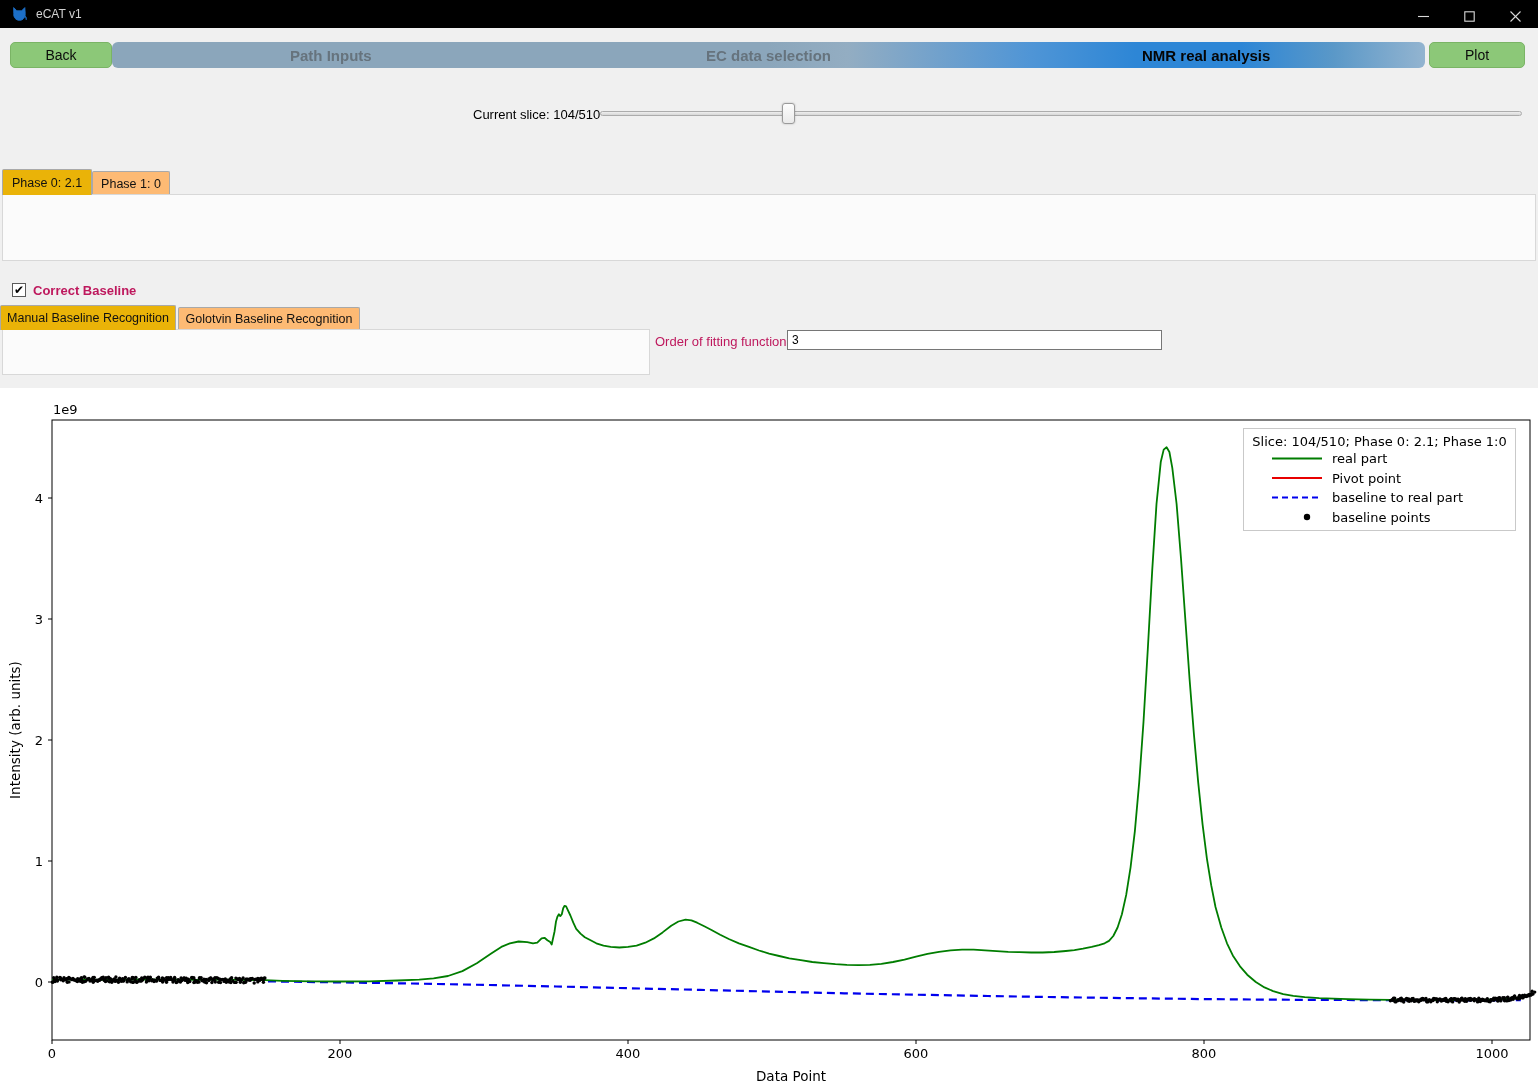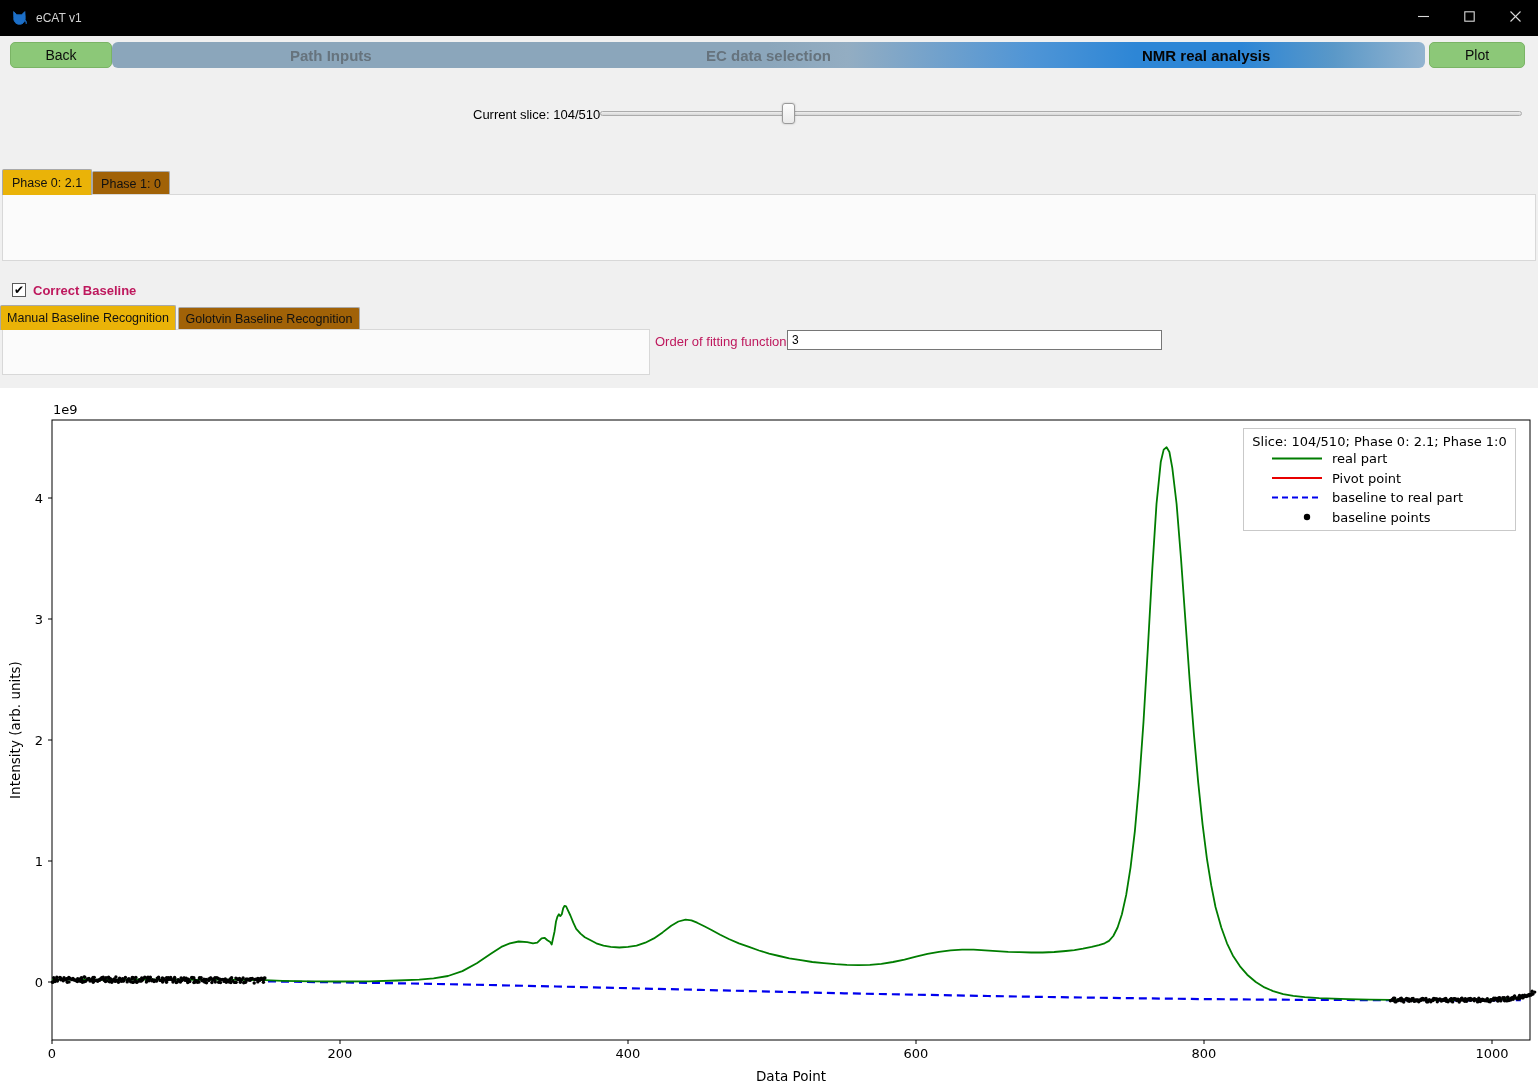--- a/index.html
+++ b/index.html
@@ -1,21 +1,21 @@
 <!DOCTYPE html>
 <html><head>
 <meta charset="utf-8">
 <style>
   * { margin:0; padding:0; box-sizing:border-box; }
   html,body { width:1538px; height:1085px; overflow:hidden; }
   body { font-family:"Liberation Sans", sans-serif; background:#f0f0f0; position:relative; }
   #app { position:absolute; inset:0; width:1538px; height:1085px; background:#f0f0f0; }
 
   
-  .titlebar { position:absolute; left:0; top:0; width:1538px; height:36px; background:#000000; display:flex; align-items:center; }
+  .titlebar { position:absolute; left:0; top:0; width:1538px; height:28px; background:#000000; display:flex; align-items:center; }
   .app-icon { width:17px; height:17px; margin-left:11px; }
   .app-title { color:#d2d2d2; font-size:12px; margin-left:8px; }
   .win-controls { position:absolute; right:0; top:0; height:32px; display:flex; }
   .win-btn { width:46px; height:32px; display:flex; align-items:center; justify-content:center; color:#d9d9d9; font-size:12px; }
   .win-btn svg { stroke:#d9d9d9; }
 
   
   .btn-green { position:absolute; top:42px; height:26px; background:#8cc878; border:1px solid #7ab465; border-radius:5px; display:flex; align-items:center; justify-content:center; font-size:14px; color:#0c0c0c; cursor:pointer; }
   #back-btn { left:10px; width:102px; }
   #plot-btn { left:1429px; width:96px; }
@@ -31,21 +31,21 @@
   .tickmarks { position:absolute; height:6px; background:repeating-linear-gradient(to right,#8f8f8f 0 1px,transparent 1px 21.5px); }
 
   .row-label { position:absolute; font-size:13px; color:#000; white-space:nowrap; }
   .bold { font-weight:bold; }
 
   
   .checkbox { position:absolute; width:14px; height:14px; background:#fff; border:1px solid #5a5a5a; display:flex; align-items:center; justify-content:center; font-size:12px; color:#000; line-height:1; }
   .cb-label { position:absolute; font-size:12.5px; color:#be185d; white-space:nowrap; }
 
   
-  .tab { position:absolute; border:1px solid #a9a9a9; border-bottom:none; background:#a16207; display:flex; align-items:center; justify-content:center; font-size:12.5px; color:#111; border-top-left-radius:2px; border-top-right-radius:2px; }
+  .tab { position:absolute; border:1px solid #a9a9a9; border-bottom:none; background:#fdba74; display:flex; align-items:center; justify-content:center; font-size:12.5px; color:#111; border-top-left-radius:2px; border-top-right-radius:2px; }
   .tab.active { background:#eab308; z-index:3; }
   .panel { position:absolute; background:#fbfbfb; border:1px solid #d8d8d8; z-index:1; }
 
   .text-input { position:absolute; background:#ffffff; border:1px solid #767676; font-size:11.5px; color:#000; display:flex; align-items:center; padding:0 4px; white-space:nowrap; overflow:hidden; }
   .text-input.clip-left { justify-content:flex-end; }
 
   
   #figure { position:absolute; left:0; top:388px; width:1538px; height:697px; background:#ffffff; }
 </style>
 </head>

